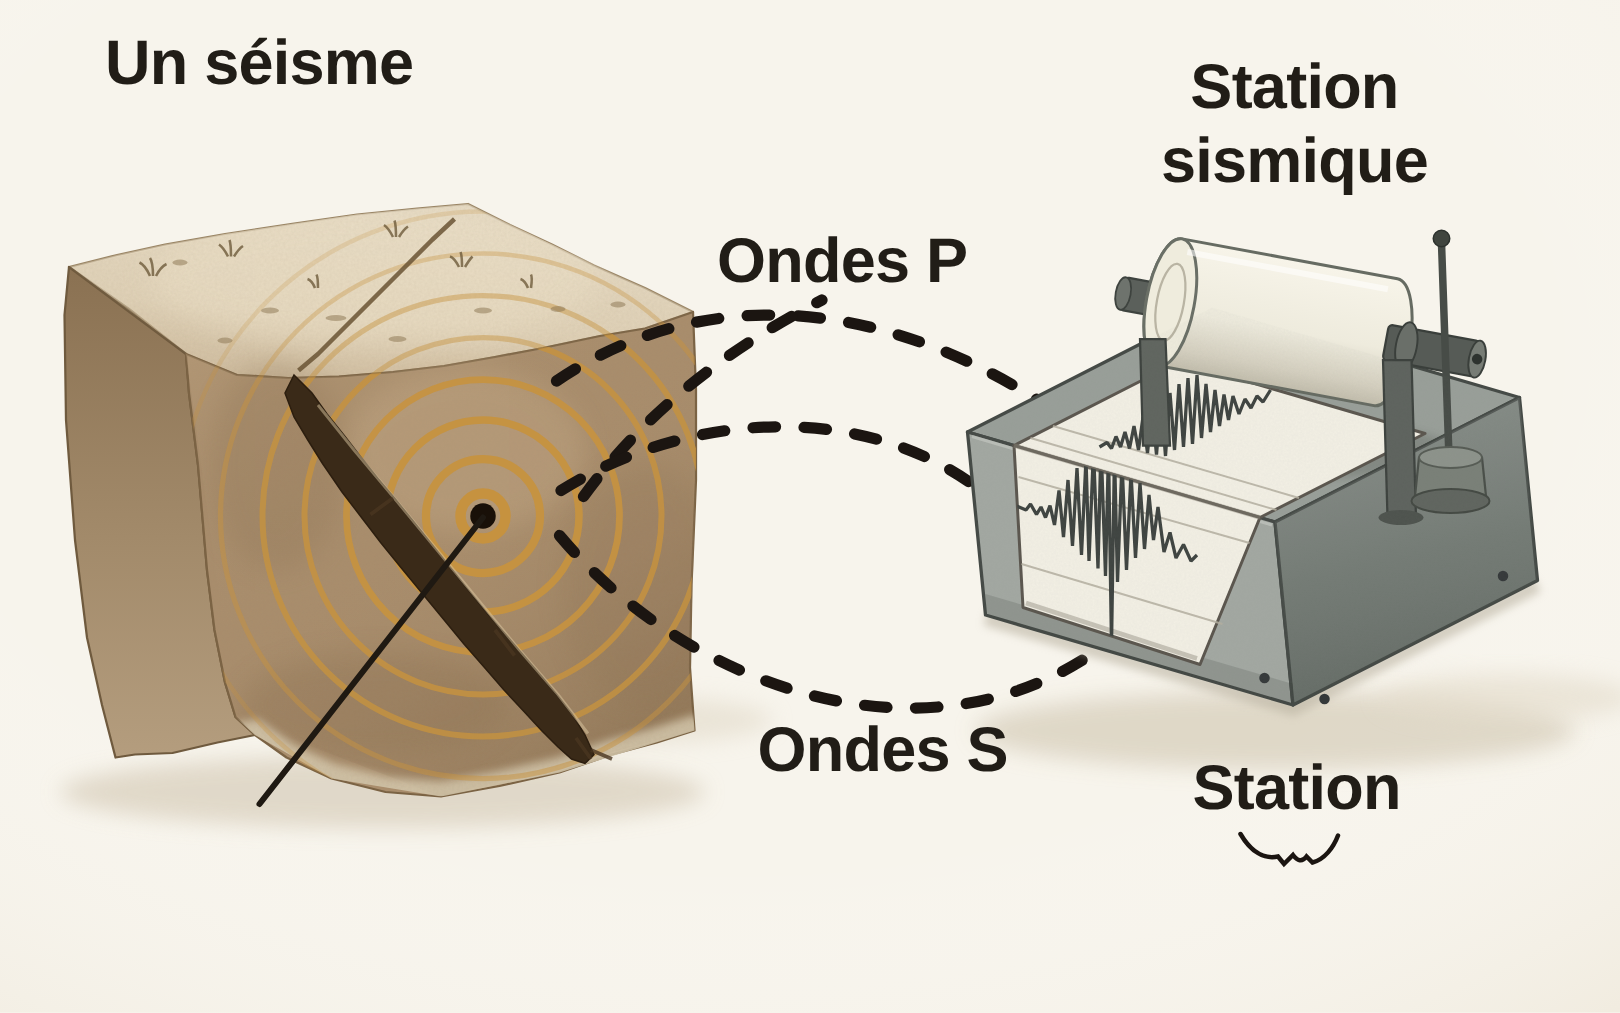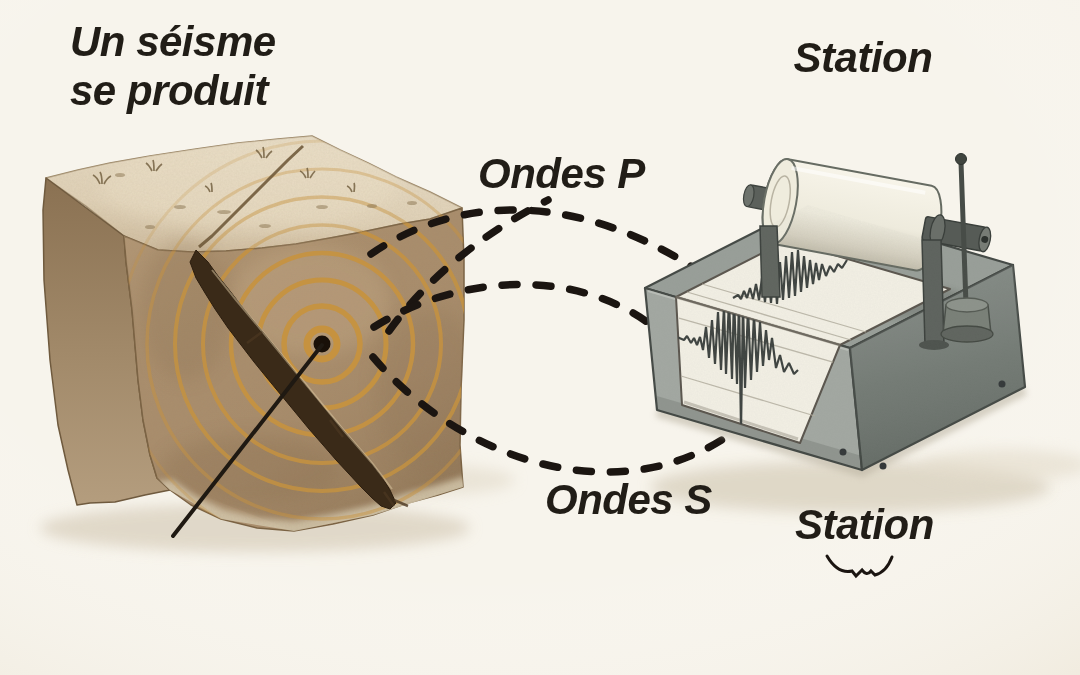--- a/index.html
+++ b/index.html
@@ -1,20 +1,20 @@
 <!DOCTYPE html>
 <html><head>
 <meta charset="utf-8">
 <style>
   html,body{margin:0;padding:0;background:#f7f4ec;}
   #stage{position:relative;width:1080px;height:675px;overflow:hidden;
          font-family:"Liberation Sans","DejaVu Sans",sans-serif;}
   #stage svg{position:absolute;left:0;top:0;}
   .label{position:absolute;color:#211d17;font-weight:700;font-size:42px;
-         line-height:1.16;letter-spacing:-0.5px;white-space:nowrap;font-style:italic;}
+         line-height:1.16;letter-spacing:-0.5px;white-space:nowrap;}
   .label.center{text-align:center;}
 </style>
 </head>
 <body>
 
 <div id="stage">
 
 <svg width="1080" height="675" viewBox="0 0 1080 675">
   <defs>
     <filter id="soft" x="-40%" y="-40%" width="180%" height="180%">
@@ -240,27 +240,27 @@
     </g>
 
     <rect x="630" y="195" width="410" height="290" filter="url(#grainGray)" opacity="0.13" clip-path="url(#stationAllClip)"></rect>
   </g>
 
   <path fill="none" stroke="#1b1511" stroke-width="3" stroke-linecap="round" d="M 827,556 C 834,568 843,573 852,571 L 856,576 L 862,570 C 865,574 868,575 871,571 L 875,575 C 883,573 889,565 892,557"></path>
 </svg>
 
   <div class="label" style="left:70px; top:18px;">
     <div>Un séisme</div>
-    <div>se produit</div>
   </div>
 
   <div class="label" style="left:478px; top:124px;margin-top:26px;">Ondes P</div>
 
   <div class="label center" style="left:733px; top:34px; width:260px;">
     <div>Station</div>
+    <div>sismique</div>
   </div>
 
-  <div class="label" style="left:505px; top:476px;margin-left:40px;">Ondes S</div>
+  <div class="label" style="left:505px; top:476px;">Ondes S</div>
 
 
   <div class="label" style="left:795px; top:501px;">Station</div>
 
 </div>
 
 </body></html>

